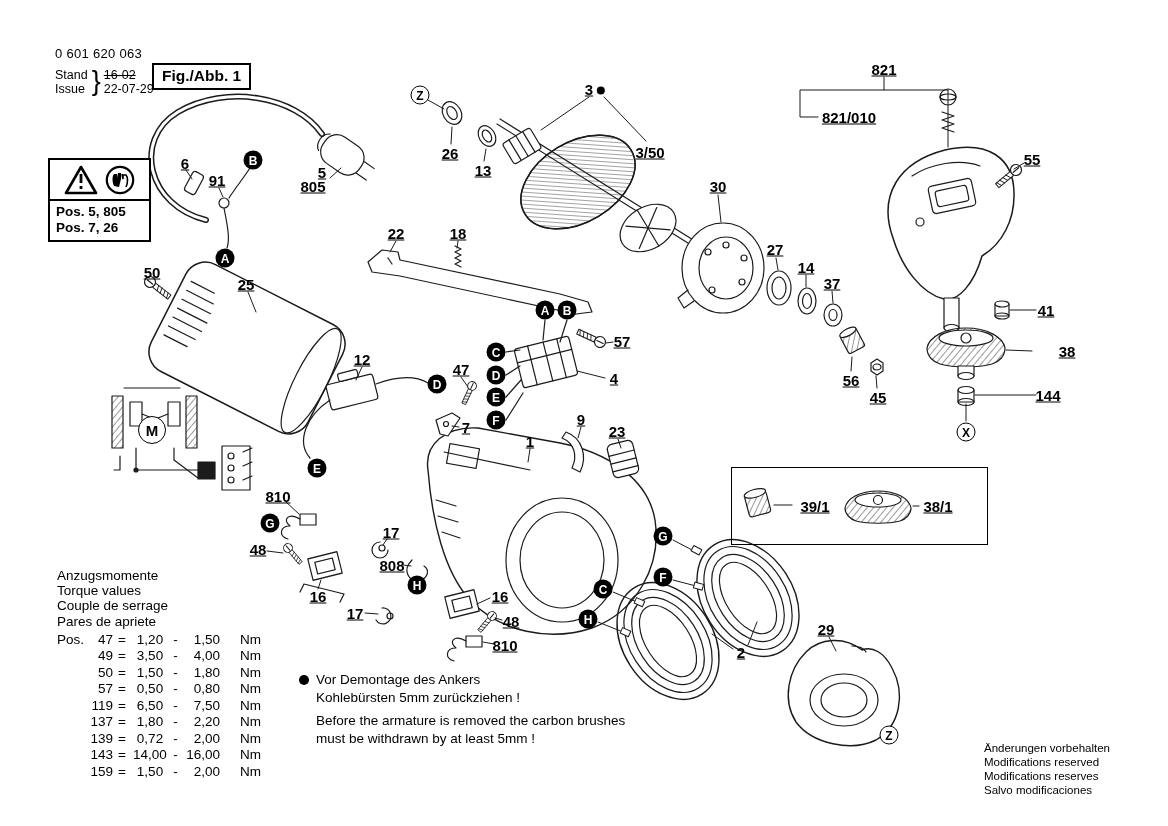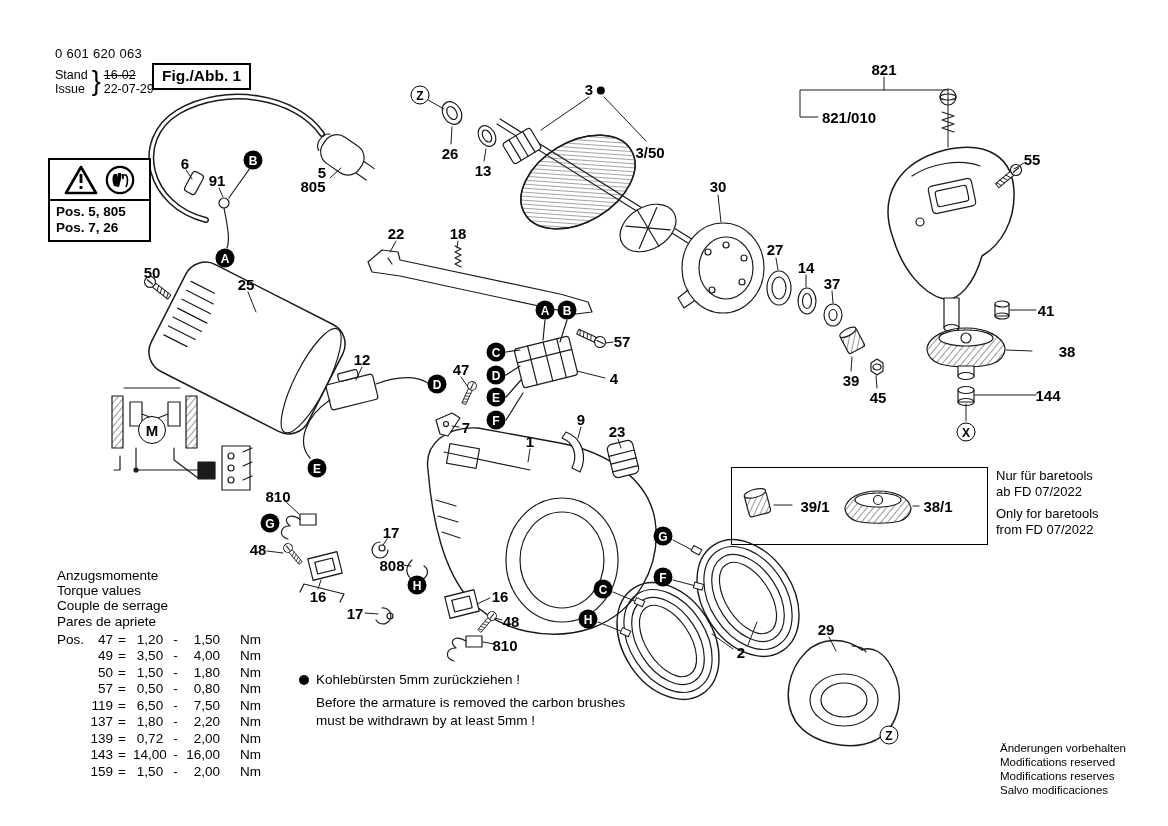--- a/index.html
+++ b/index.html
@@ -6,21 +6,21 @@
   html,body { width:1168px; height:826px; }
   body {
     background:#fff; color:#000; position:relative; overflow:hidden;
     font-family:"Liberation Sans","DejaVu Sans",sans-serif;
   }
   .stage { position:absolute; inset:0; width:1168px; height:826px; }
   #drawing { position:absolute; left:0; top:0; }
   #labels { position:absolute; inset:0; }
 
   .label-num { position:absolute; transform:translate(-50%,-50%); font-weight:bold;
-    font-size:15px; white-space:nowrap; line-height:1; background:transparent; }
+    font-size:15px; white-space:nowrap; line-height:1; background:transparent;text-decoration:underline; }
   .label-cf, .label-co { position:absolute; transform:translate(-50%,-50%);
     width:19px; height:19px; border-radius:50%; display:flex; align-items:center;
     justify-content:center; font-weight:bold; font-size:12px; line-height:1; }
   .label-cf { background:#000; color:#fff; }
   .label-co { background:#fff; color:#000; border:1.7px solid #000; }
   .dot { display:inline-block; width:8px; height:8px; background:#000; border-radius:50%;
     margin-left:4px; }
 
   .titleblock { position:absolute; left:55px; top:46px; font-size:13px; }
   .docnum { margin-bottom:5px; letter-spacing:0.3px; }
@@ -56,21 +56,21 @@
   .note-lines div { line-height:18px; }
   .note-en { margin-top:5px; }
 
   .bt-box { position:absolute; left:731px; top:467px; width:257px; height:78px;
     border:1.5px solid #000; }
   .bt-text { position:absolute; left:996px; top:468px; font-size:13px; }
   .bt-text div div { line-height:16px; }
   .bt-text [data-name="baretools-text-en"] { margin-top:6px; }
 
   .footer { position:absolute; left:984px; top:741px; font-size:11.5px; }
-  .footer div { line-height:14px;margin-left:16px; }
+  .footer div { line-height:14px; }
 </style>
 </head>
 <body>
 
 <div class="stage" data-name="parts-diagram-page">
 
   <svg id="drawing" width="1168" height="826" viewBox="0 0 1168 826" data-name="exploded-view-drawing">
     <defs>
       <pattern id="h1" width="5" height="5" patternUnits="userSpaceOnUse" patternTransform="rotate(40)">
         <line x1="0" y1="0" x2="0" y2="5" stroke="#333" stroke-width="1"></line>
@@ -410,21 +410,21 @@
       <div class="label-num" data-name="part-number-27" style="left: 775px; top: 249px;">27</div>
       <div class="label-num" data-name="part-number-14" style="left: 806px; top: 267px;">14</div>
       <div class="label-num" data-name="part-number-37" style="left: 832px; top: 283px;">37</div>
       <div class="label-num" data-name="part-number-821" style="left: 884px; top: 69px;">821</div>
       <div class="label-num" data-name="part-number-821-010" style="left: 849px; top: 117px;">821/010</div>
       <div class="label-num" data-name="part-number-55" style="left: 1032px; top: 159px;">55</div>
       <div class="label-num" data-name="part-number-41" style="left: 1046px; top: 310px;">41</div>
       <div class="label-num" data-name="part-number-38" style="left: 1043px; top: 351px; margin-left: 24px;">38</div>
       <div class="label-num" data-name="part-number-144" style="left: 1048px; top: 395px;">144</div>
       <div class="label-co" data-name="callout-X" style="left: 966px; top: 432px;">X</div>
-      <div class="label-num" data-name="part-number-39" style="left: 851px; top: 380px;">39</div>
+      <div class="label-num" data-name="part-number-39" style="left: 851px; top: 380px;">56</div>
       <div class="label-num" data-name="part-number-45" style="left: 878px; top: 397px;">45</div>
       <div class="label-num" data-name="part-number-6" style="left: 185px; top: 163px;">6</div>
       <div class="label-num" data-name="part-number-91" style="left: 217px; top: 180px;">91</div>
       <div class="label-cf" data-name="callout-B" style="left: 253px; top: 160px;">B</div>
       <div class="label-num" data-name="part-number-5" style="left: 322px; top: 172px;">5</div>
       <div class="label-num" data-name="part-number-805" style="left: 313px; top: 186px;">805</div>
       <div class="label-cf" data-name="callout-A" style="left: 225px; top: 258px;">A</div>
       <div class="label-num" data-name="part-number-50" style="left: 152px; top: 272px;">50</div>
       <div class="label-num" data-name="part-number-25" style="left: 246px; top: 284px;">25</div>
       <div class="label-num" data-name="part-number-22" style="left: 396px; top: 233px;">22</div>
@@ -592,39 +592,30 @@
           <span class="c-dash">-</span>
           <span class="c-max">2,00</span>
           <span class="c-unit">Nm</span>
         </div>
       </div>
   </div>
 
   <div class="note" data-name="armature-note">
     <span class="bullet" data-name="note-bullet-icon"></span>
     <div class="note-lines" data-name="note-de">
+        <div data-name="note-line-de">Vor Demontage des Ankers</div>
         <div data-name="note-line-de">Kohlebürsten 5mm zurückziehen !</div>
       </div>
     <div class="note-lines note-en" data-name="note-en">
         <div data-name="note-line-en">Before the armature is removed the carbon brushes</div>
         <div data-name="note-line-en">must be withdrawn by at least 5mm !</div>
       </div>
   </div>
 
   <div class="bt-box" data-name="baretools-box"></div>
-  <div class="bt-text" data-name="baretools-text">
-    <div data-name="baretools-text-de">
-        <div data-name="baretools-line">Nur für baretools</div>
-        <div data-name="baretools-line">ab FD 07/2022</div>
-      </div>
-    <div data-name="baretools-text-en">
-        <div data-name="baretools-line">Only for baretools</div>
-        <div data-name="baretools-line">from FD 07/2022</div>
-      </div>
-  </div>
 
   <div class="footer" data-name="modifications-note">
       <div data-name="footer-line">Änderungen vorbehalten</div>
       <div data-name="footer-line">Modifications reserved</div>
       <div data-name="footer-line">Modifications reserves</div>
       <div data-name="footer-line">Salvo modificaciones</div>
     </div>
 
 </div>
 

